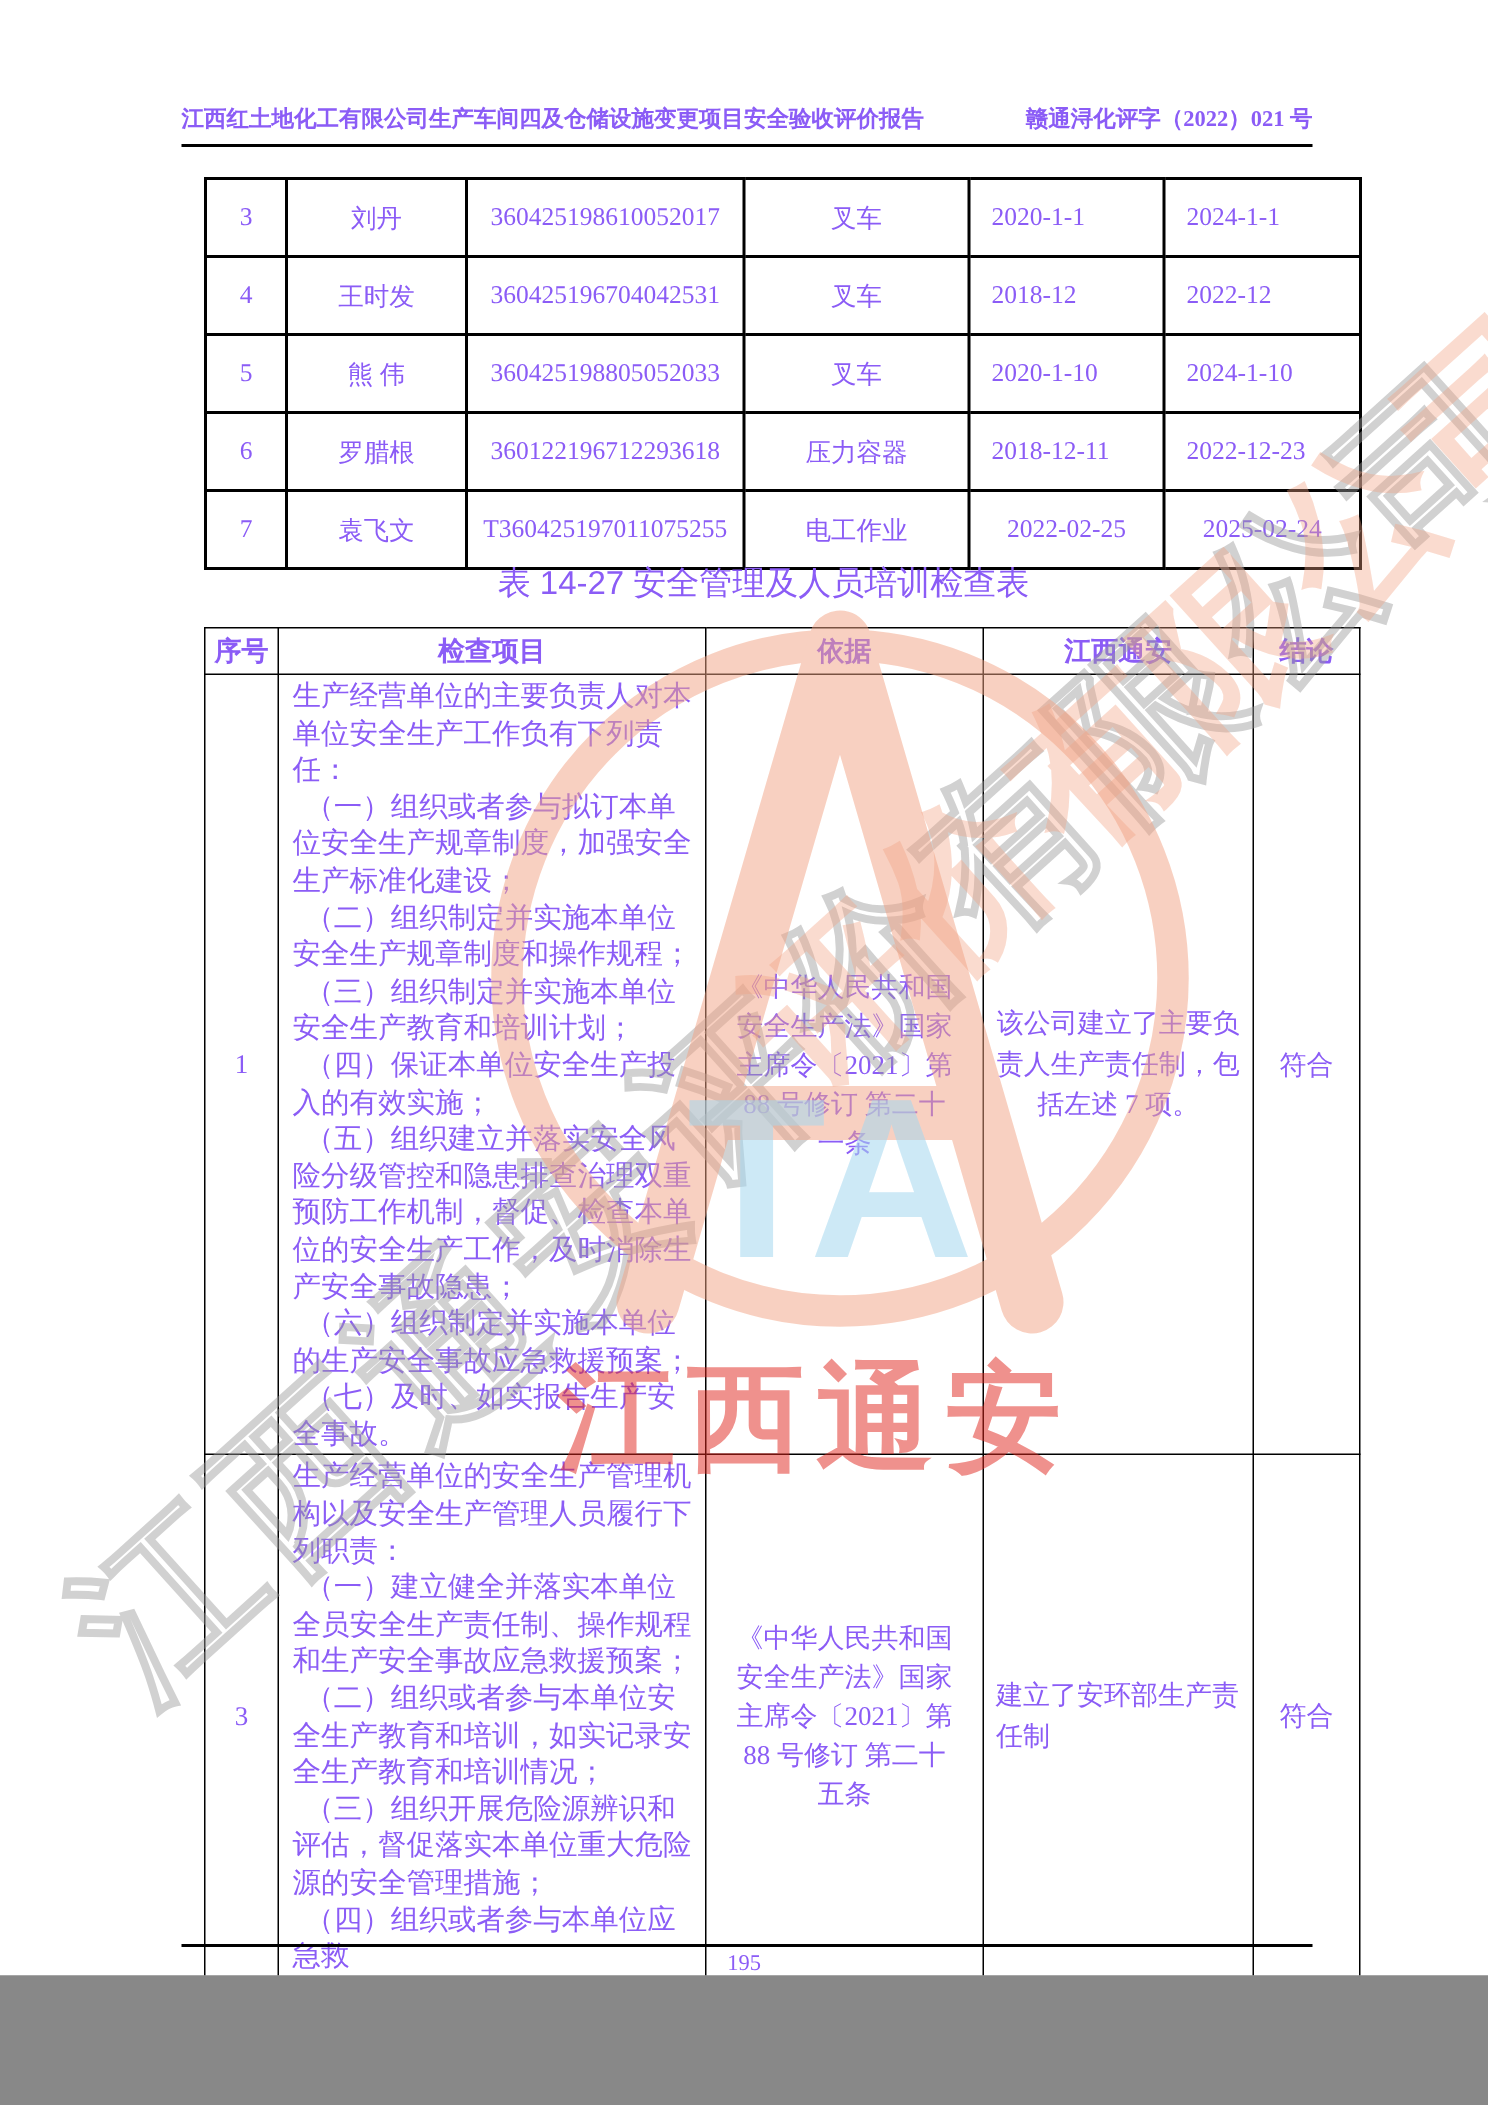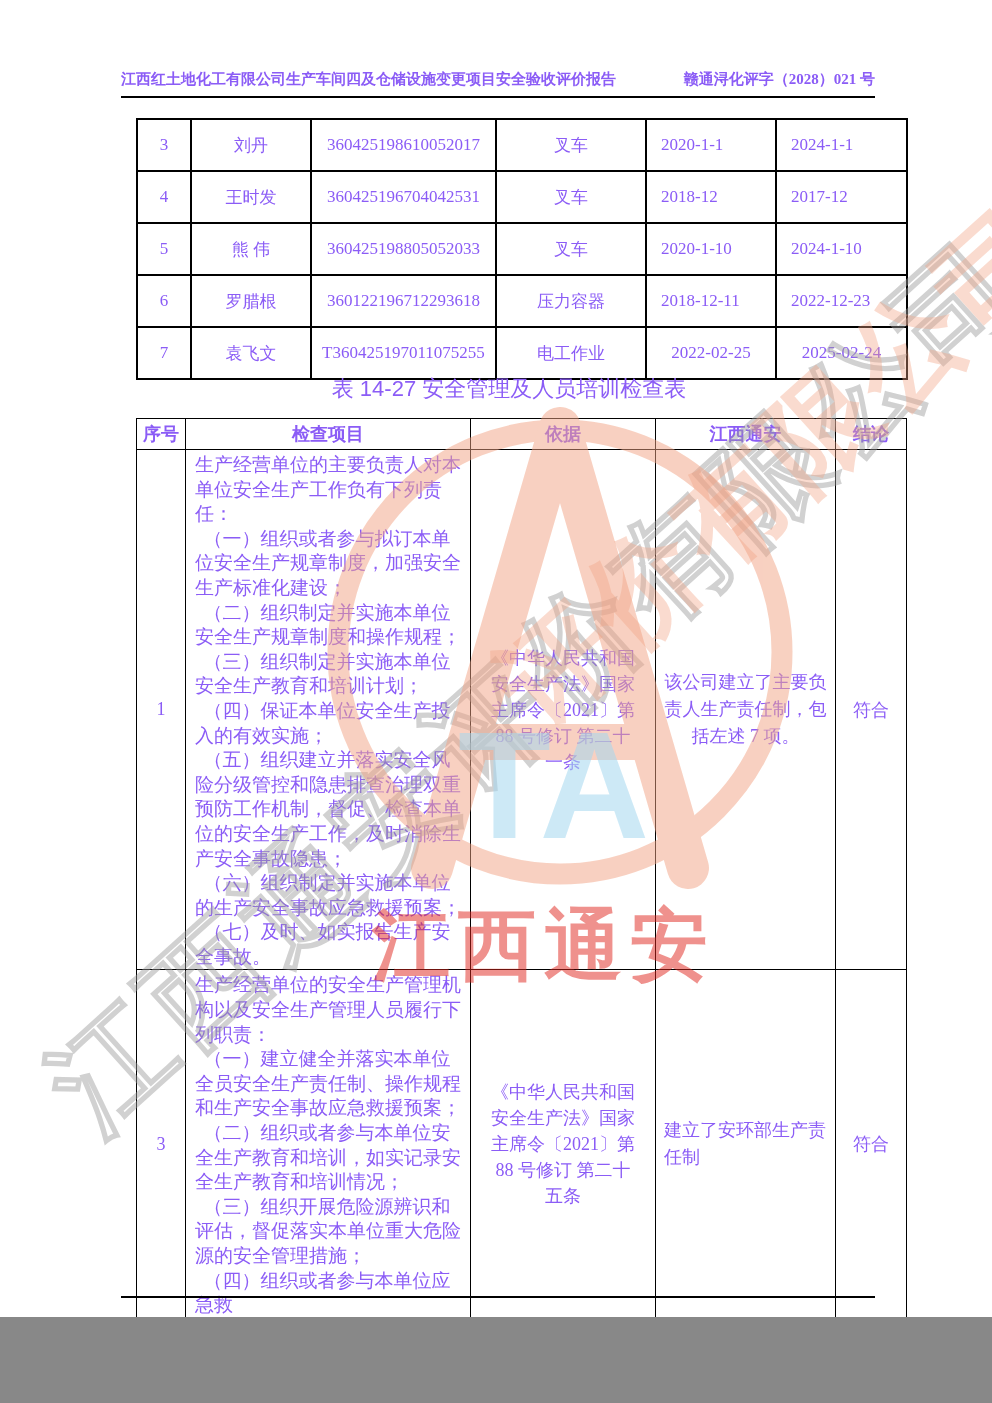--- a/index.html
+++ b/index.html
@@ -57,21 +57,21 @@
   
   .watermark{position:absolute;left:0;top:0;width:992px;height:1403px;pointer-events:none;}
 </style>
 </head>
 <body>
 
 <div class="page">
 
   <div class="doc-header">
     <span>江西红土地化工有限公司生产车间四及仓储设施变更项目安全验收评价报告</span>
-    <span>赣通浔化评字（2028）021 号</span>
+    <span>赣通浔化评字（2022）021 号</span>
   </div>
 
   <table class="cert-table">
     <colgroup>
         <col style="width:54px">
         <col style="width:120px">
         <col style="width:185px">
         <col style="width:150px">
         <col style="width:130px">
         <col style="width:131px">
@@ -84,21 +84,21 @@
         <td>叉车</td>
         <td class="date">2020-1-1</td>
         <td class="date">2024-1-1</td>
       </tr>
       <tr>
         <td>4</td>
         <td>王时发</td>
         <td>360425196704042531</td>
         <td>叉车</td>
         <td class="date">2018-12</td>
-        <td class="date">2017-12</td>
+        <td class="date">2022-12</td>
       </tr>
       <tr>
         <td>5</td>
         <td>熊 伟</td>
         <td>360425198805052033</td>
         <td>叉车</td>
         <td class="date">2020-1-10</td>
         <td class="date">2024-1-10</td>
       </tr>
       <tr>
@@ -166,20 +166,21 @@
           <p class="num">（四）组织或者参与本单位应急救</p>
         </td>
         <td class="basis">《中华人民共和国安全生产法》国家主席令〔2021〕第 88 号修订 第二十五条</td>
         <td class="actual" style="text-align:left;">建立了安环部生产责任制</td>
         <td>符合</td>
       </tr>
     </tbody>
   </table>
 
   <div class="footer-line"></div>
+  <div class="page-number">195</div>
 
   <svg class="watermark" viewBox="0 0 992 1403" xmlns="http://www.w3.org/2000/svg">
 
     <text x="550" y="720" text-anchor="middle" transform="rotate(-42 550 700)" font-size="118" letter-spacing="8" fill="none" stroke="#9a9a9a" stroke-width="1.6" opacity="0.45" font-family="Liberation Sans, DejaVu Sans, sans-serif" font-weight="bold">江西通安评价有限公司</text>
 
     <text x="790" y="500" text-anchor="middle" transform="rotate(-42 790 480)" font-size="112" letter-spacing="6" fill="#f2a384" opacity="0.38" font-family="Liberation Sans, DejaVu Sans, sans-serif" font-weight="bold">评价有限公司</text>
 
     <g opacity="0.5">
       <circle cx="560" cy="652" r="222" fill="none" stroke="#f2a384" stroke-width="21"></circle>
       <path d="M 432 868 L 560 428 L 688 868" fill="none" stroke="#f2a384" stroke-width="42" stroke-linecap="round" stroke-linejoin="round"></path>

